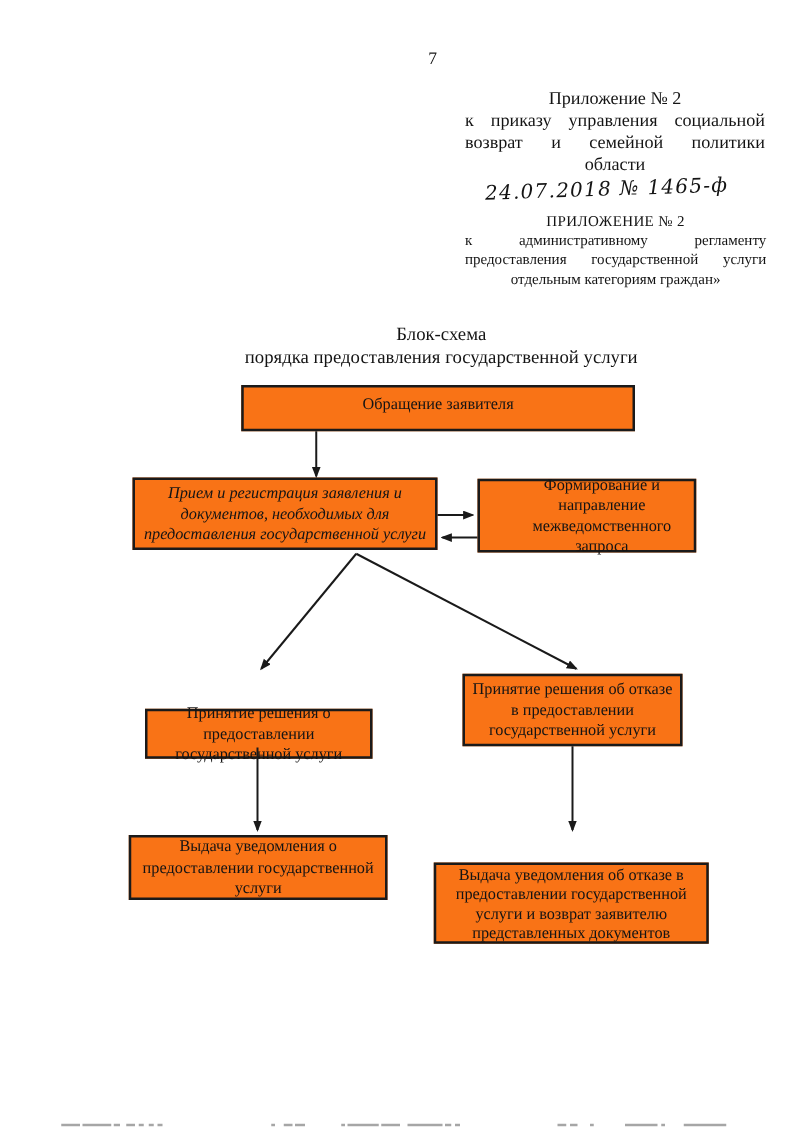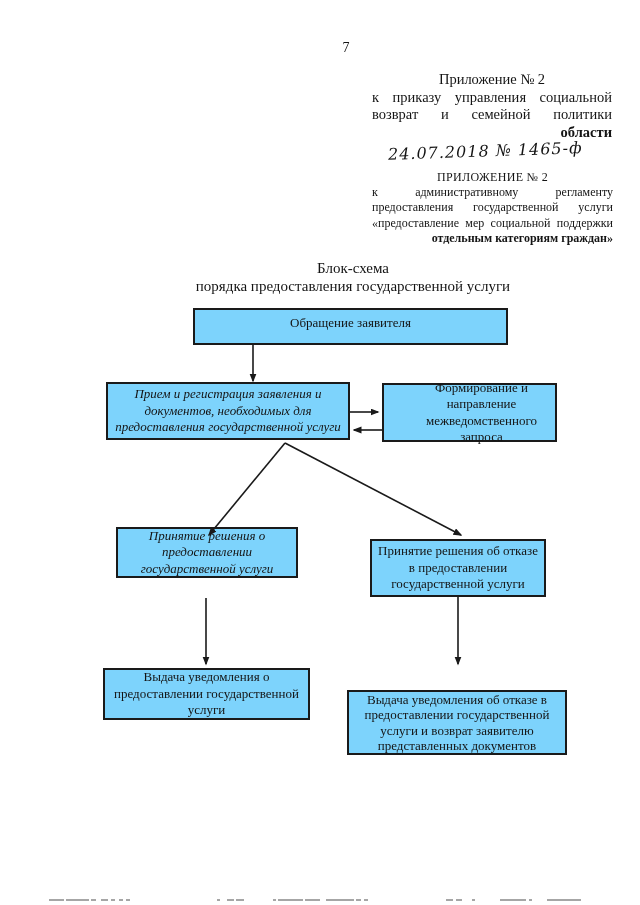--- a/index.html
+++ b/index.html
@@ -15,21 +15,21 @@
     position:absolute;left:336px;top:40px;width:20px;
     font-size:14px;text-align:center;
   }
   
   .appx1{
     position:absolute;left:372px;top:71px;width:240px;
     font-size:14.5px;line-height:17.5px;
   }
   .appx1 .blk-title{text-align:center;}
   .line-just{text-align:justify;text-align-last:justify;}
-  .line-left{text-align:right;font-weight:bold;}
+  .line-left{text-align:center;}
   .handwriting{
     position:absolute;left:388px;top:141px;width:220px;
     font-size:16px;font-style:italic;
     font-family:"DejaVu Serif",serif;
     letter-spacing:1px;
     transform:rotate(-2deg);
     white-space:nowrap;
   }
   
   .appx2{
@@ -40,31 +40,31 @@
   
   .diagram-title{
     position:absolute;left:60px;top:259px;width:586px;
     font-size:15px;line-height:18px;text-align:center;
   }
   
   .fbox{
     position:absolute;
     box-sizing:border-box;
     border:2px solid #1a1a1a;
-    background:#7dd3fc;
+    background:#f97316;
     display:flex;flex-direction:column;
     align-items:center;justify-content:center;
     text-align:center;
     font-size:13px;line-height:16.5px;
     padding:2px 4px;
   }
   #box-applicant   {left:193px;top:308px;width:315px;height:37px;padding-bottom:8px;}
   #box-reception   {left:106px;top:382px;width:244px;height:58px;font-style:italic;}
   #box-interagency {left:382px;top:383px;width:175px;height:59px;padding-left:28px;}
-  #box-decision-grant  {left:116px;top:527px;width:182px;height:51px;font-style:italic;}
+  #box-decision-grant  {left:116px;top:567px;width:182px;height:40px;}
   #box-decision-refuse {left:370px;top:539px;width:176px;height:58px;}
   #box-notice-grant    {left:103px;top:668px;width:207px;height:52px;}
   #box-notice-refuse   {left:347px;top:668px;width:220px;height:65px;line-height:15.5px;margin-top:22px;}
   
   .connectors{position:absolute;left:0;top:0;width:640px;height:905px;pointer-events:none;}
   
   .artifact{position:absolute;top:899px;height:2px;background:#a6a6a6;}
 </style>
 </head>
 <body>
@@ -78,21 +78,20 @@
     <div class="line-just">к приказу управления социальной</div>
     <div class="line-just">возврат и семейной политики</div>
     <div class="line-left">области</div>
   </div>
   <div class="handwriting">24.07.2018 № 1465-ф</div>
 
   <div class="appx2">
     <div class="blk-title">ПРИЛОЖЕНИЕ № 2</div>
     <div class="line-just">к административному регламенту</div>
     <div class="line-just">предоставления государственной услуги</div>
-    <div class="line-just">«предоставление мер социальной поддержки</div>
     <div class="line-left">отдельным категориям граждан»</div>
   </div>
 
   <div class="diagram-title">
     <div>Блок-схема</div>
     <div>порядка предоставления государственной услуги</div>
   </div>
 
   <div class="fbox" id="box-applicant">
     <div>Обращение заявителя</div>

